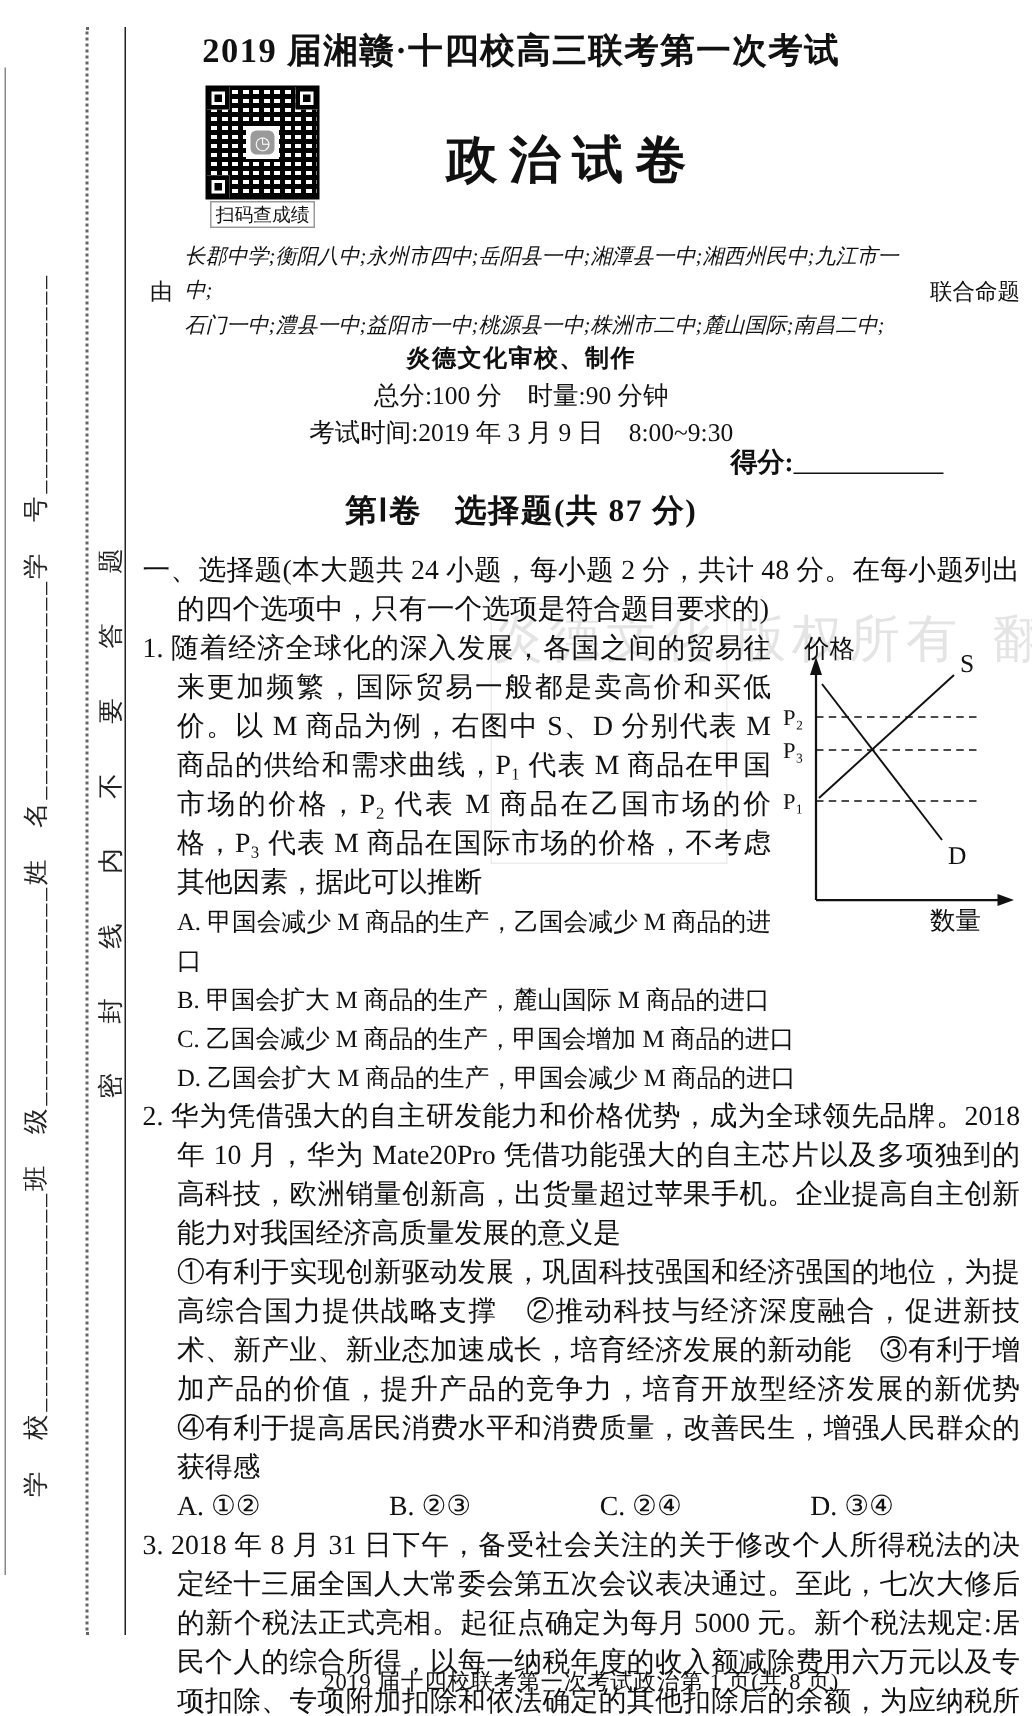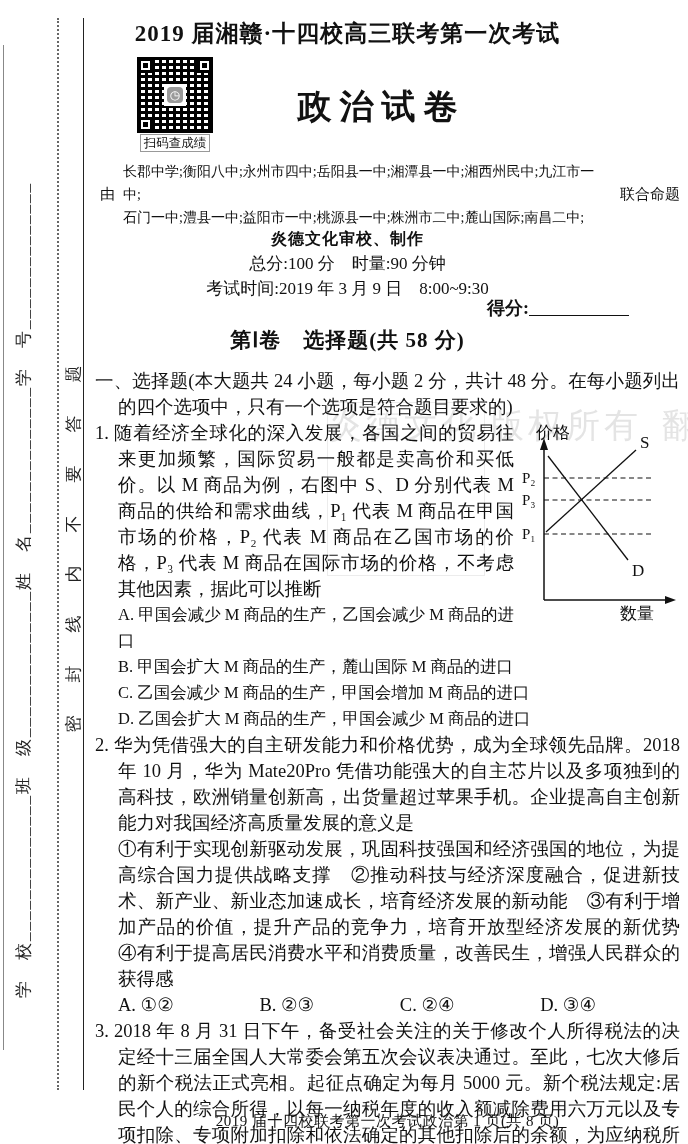--- a/index.html
+++ b/index.html
@@ -26,21 +26,21 @@
       repeating-linear-gradient(90deg,#000 0 3px,#fff 3px 7px);outline:2px solid #000;outline-offset:-1px;}
   .finder{position:absolute;width:15px;height:15px;border:3px solid #000;background:#fff;box-sizing:border-box;}
   .finder span{display:block;width:5px;height:5px;background:#000;margin:2px;}
   .finder.tl{left:0;top:0}.finder.tr{right:0;top:0}.finder.bl{left:0;bottom:0}
   .qr-logo{position:absolute;left:26px;top:26px;width:22px;height:22px;background:#fff;display:flex;align-items:center;justify-content:center;}
   .qr-logo i{font-style:normal;display:block;width:16px;height:16px;background:#9a9a9a;border-radius:4px;color:#fff;font-size:12px;line-height:16px;text-align:center;}
   .qr-caption{display:inline-block;margin-top:2px;font-size:12.5px;border:1px solid #999;padding:0 3px;line-height:16px;}
   
   .byline{position:absolute;left:0;top:160px;width:585px;display:flex;align-items:center;}
   .by-label{width:18px;margin-left:5px;font-size:15px;flex:0 0 auto;}
-  .schools{flex:0 0 auto;width:488px;font-size:14px;line-height:23px;text-align:left;padding-left:5px;}
+  .schools{flex:0 0 auto;width:488px;font-size:14px;line-height:23px;text-align:left;padding-left:5px;font-style:italic;}
   .joint{flex:0 0 auto;margin-left:9px;font-size:15px;white-space:nowrap;}
   .producer{top:229px;font-size:16px;font-weight:bold;letter-spacing:1px;}
   .totals{top:252px;font-size:17px;}
   .examtime{top:277px;font-size:17px;}
   .score-line{position:absolute;left:352px;top:296px;font-size:18px;font-weight:bold;margin-left:40px;}
   .score-blank{display:inline-block;width:100px;height:18px;border-bottom:1.5px solid #111;vertical-align:-2px;}
   .heading{top:326px;font-size:21px;font-weight:bold;letter-spacing:1px;}
   
   .qbody{position:absolute;left:0;top:368px;width:585px;font-size:18.5px;line-height:26px;text-align:justify;}
   .qbody p{margin:0;}
@@ -108,21 +108,21 @@
     </div>
 
     <div class="center-col producer">炎德文化审校、制作</div>
     <div class="center-col totals">总分:100 分　时量:90 分钟</div>
     <div class="center-col examtime">考试时间:2019 年 3 月 9 日　8:00~9:30</div>
 
     <div class="score-line">
       <span>得分:</span><span class="score-blank"></span>
     </div>
 
-    <div class="center-col heading">第Ⅰ卷　选择题(共 58 分)</div>
+    <div class="center-col heading">第Ⅰ卷　选择题(共 87 分)</div>
 
     <div class="watermark">
       <div class="wm1">炎德文化</div>
       <div class="wm2">版权所有</div>
       <div class="wm3">翻印必究</div>
     </div>
 
     <div class="qbody">
 
       <p class="hang"><span class="b">一、选择题</span><span>(本大题共 24 小题，每小题 2 分，共计 48 分。在每小题列出的四个选项中，只有一个选项是符合题目要求的)</span></p>

